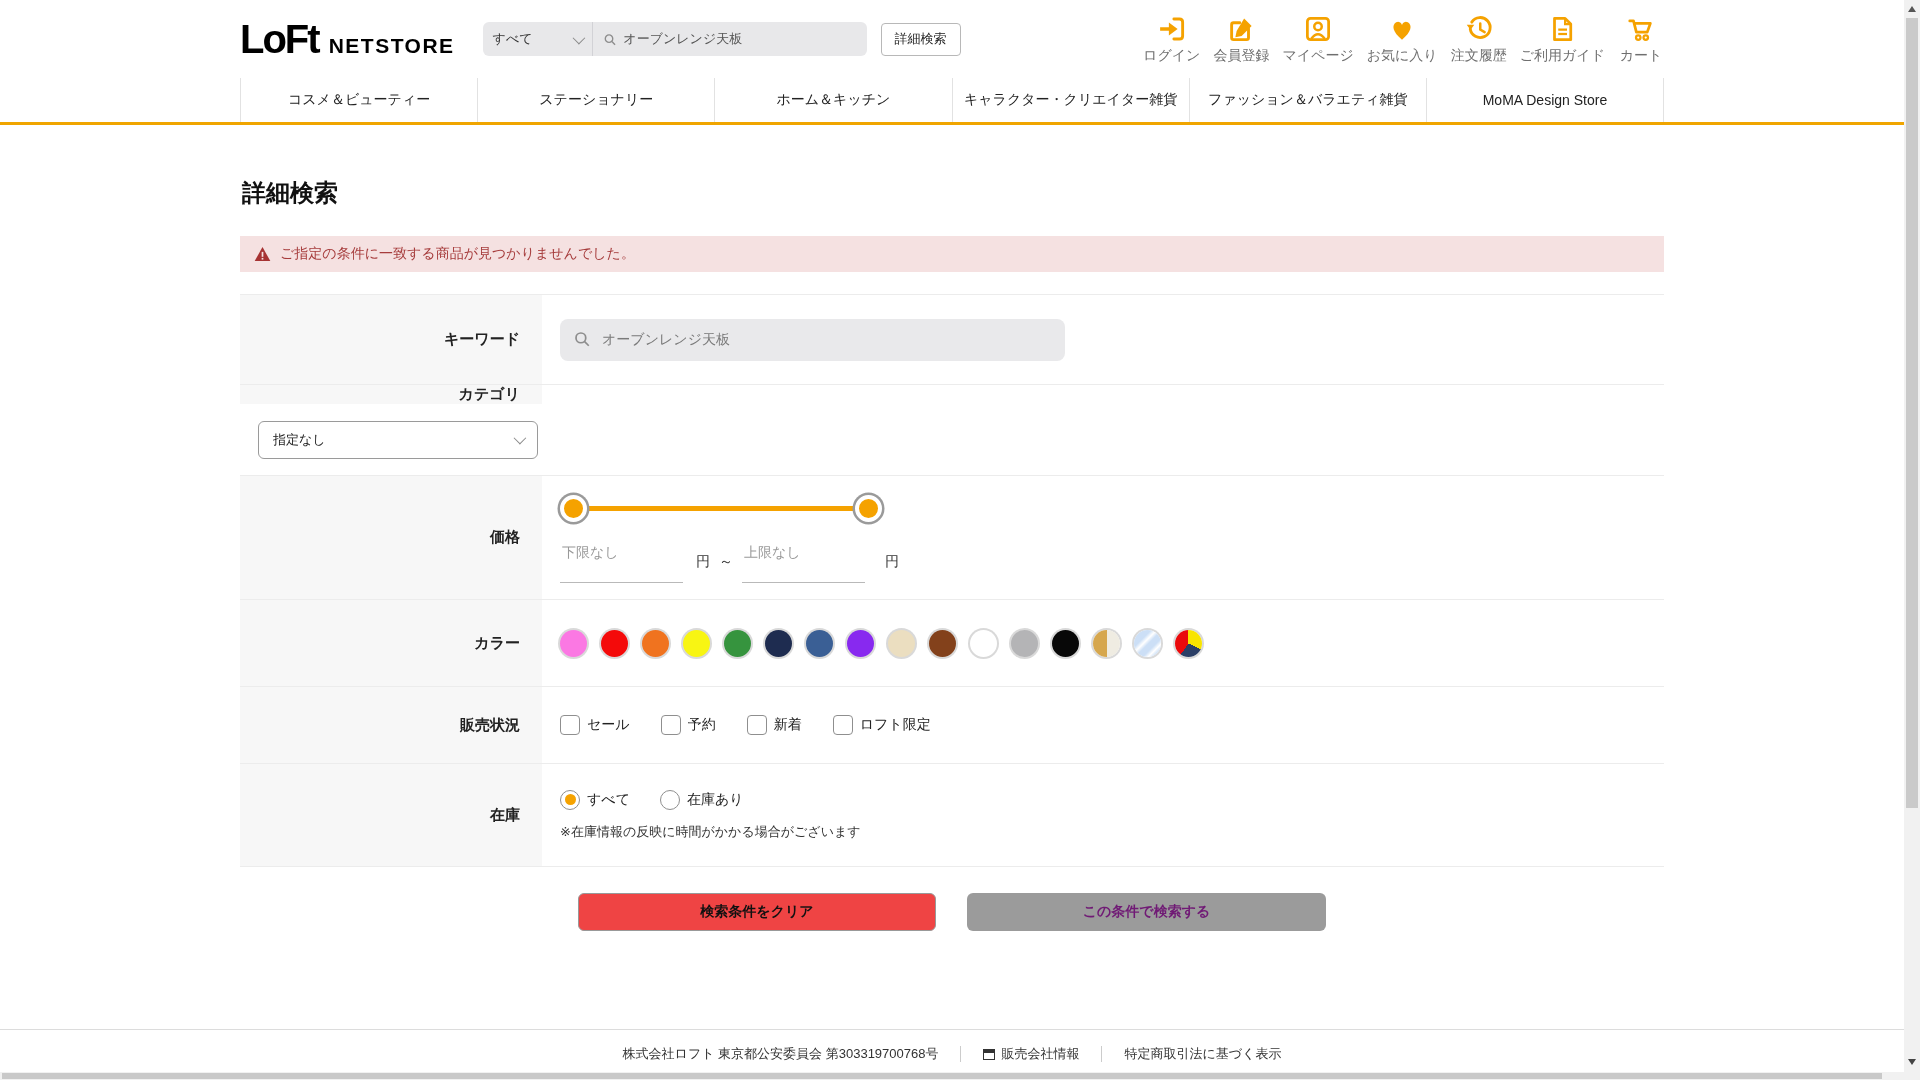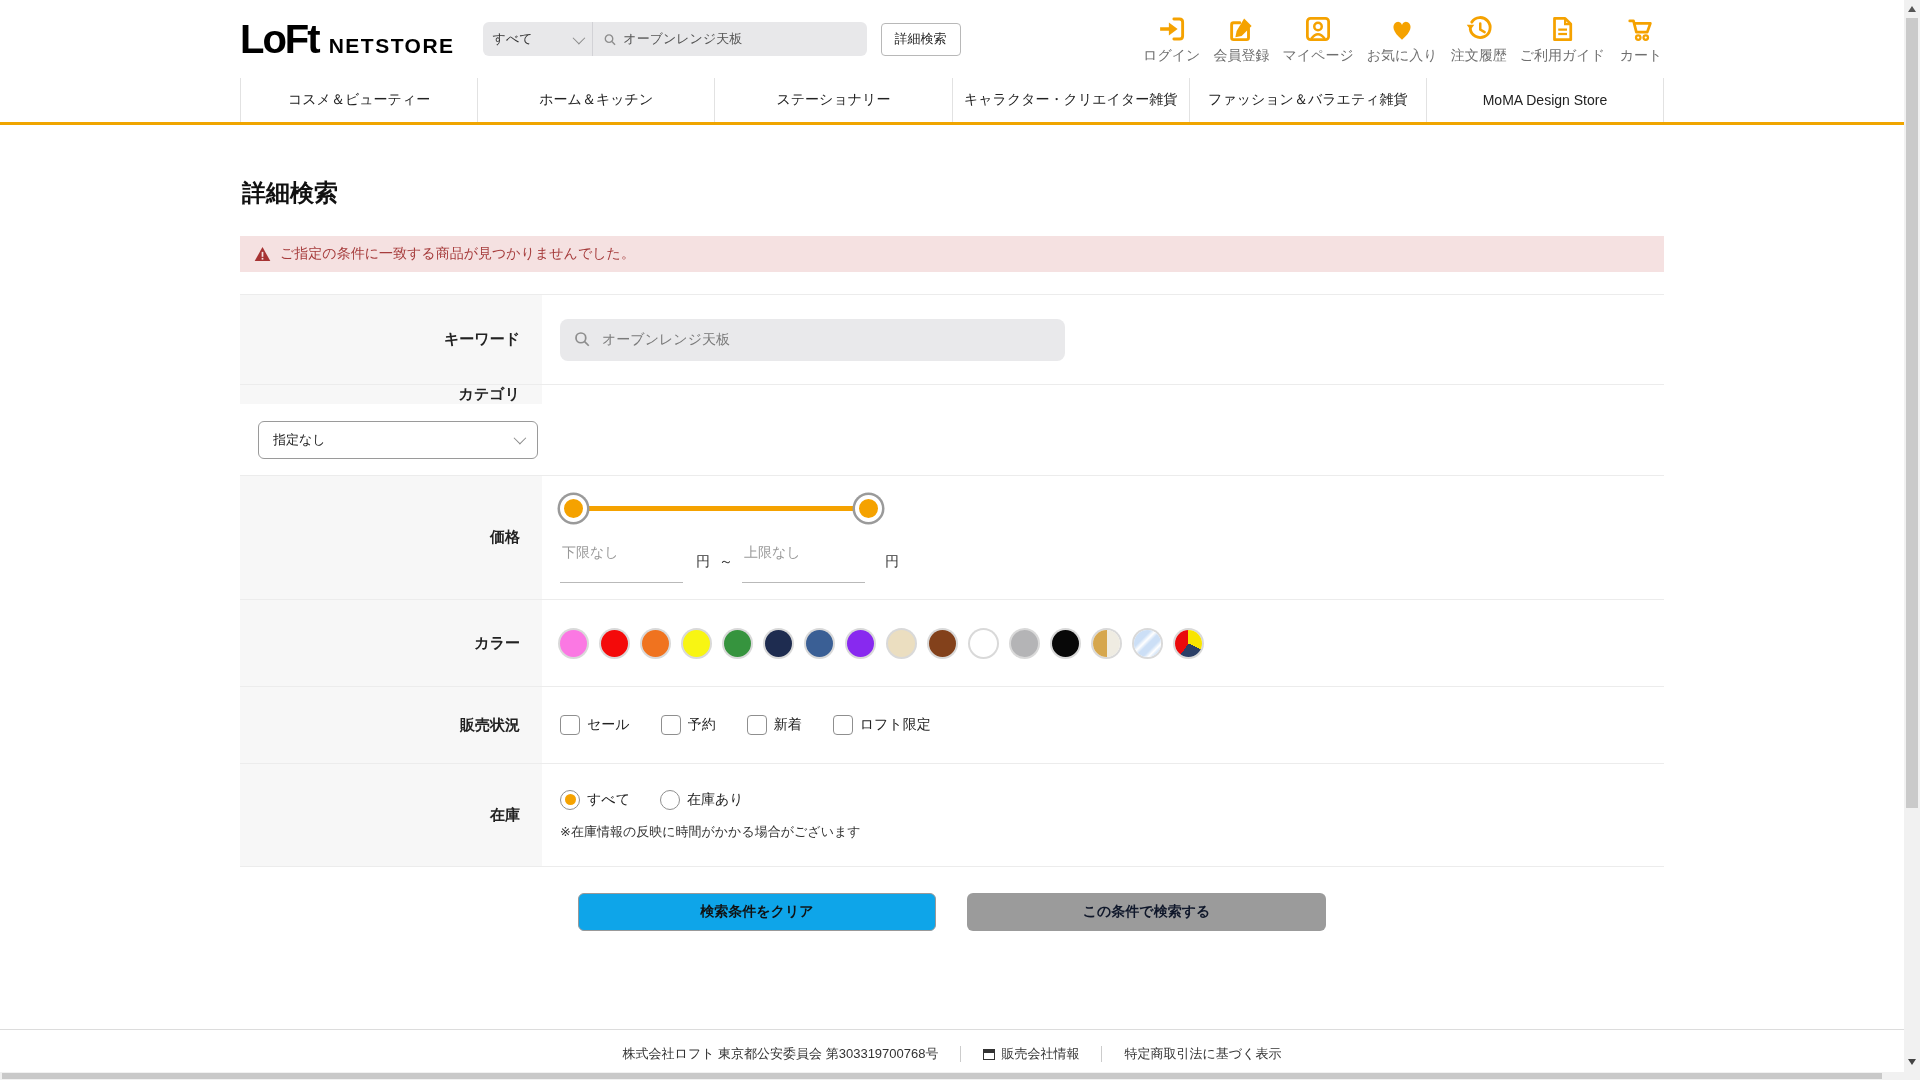--- a/index.html
+++ b/index.html
@@ -69,22 +69,22 @@
   .checkbox { width:20px; height:20px; border:1.5px solid #8f8f8f; border-radius:4px; background:#fff; }
 
   .radios { display:flex; gap:30px; }
   .radio { display:flex; align-items:center; gap:7px; font-size:14px; color:#222; cursor:pointer; }
   .radio-outer { width:20px; height:20px; border:1.5px solid #8f8f8f; border-radius:50%; background:#fff; display:flex; align-items:center; justify-content:center; }
   .radio-dot { width:11px; height:11px; border-radius:50%; background:#f5a200; }
   .stock-note { margin-top:13px; font-size:13px; color:#333; }
 
   .actions { display:flex; justify-content:center; gap:31px; margin-top:26px; }
   .btn { height:38px; border-radius:6px; font-size:14px; font-weight:700; cursor:pointer; font-family:inherit; }
-  .btn-clear { width:358px; background:#0ea5e9; border:1px solid #999; color:#111; }
-  .btn-submit { width:359px; background:#9b9b9b; border:none; color:#0f172a; }
+  .btn-clear { width:358px; background:#ef4444; border:1px solid #999; color:#111; }
+  .btn-submit { width:359px; background:#9b9b9b; border:none; color:#701a75; }
 
   
   .footer { position:absolute; left:0; right:0; top:1029px; border-top:1px solid #dcdcdc; background:#fff; height:43px; }
   .footer-inner { display:flex; align-items:center; justify-content:center; padding-top:15px; font-size:13px; color:#333; }
   .footer-sep { width:1px; height:16px; background:#ccc; margin:0 22px; }
   .footer-link { display:flex; align-items:center; gap:6px; cursor:pointer; }
   .win-icon { width:12px; height:11px; border:1.5px solid #333; border-top:4px solid #333; display:inline-block; }
 
   
   .vscroll { position:absolute; right:0; top:0; width:16px; height:1072px; background:#f1f1f1; }
@@ -176,22 +176,22 @@
           <circle cx="15.8" cy="18.8" r="1.8" fill="none" stroke="#F5A200" stroke-width="1.8"></circle>
         </svg>
         <span class="util-label">カート</span>
       </div>
     </div>
   </div>
 
   <div class="nav">
     <div class="container nav-inner">
       <div class="nav-item">コスメ＆ビューティー</div>
+      <div class="nav-item">ステーショナリー</div>
       <div class="nav-item">ホーム＆キッチン</div>
-      <div class="nav-item">ステーショナリー</div>
       <div class="nav-item">キャラクター・クリエイター雑貨</div>
       <div class="nav-item">ファッション＆バラエティ雑貨</div>
       <div class="nav-item">MoMA Design Store</div>
     </div>
   </div>
 
   <div class="container">
     <h1 class="page-title">詳細検索</h1>
 
     <div class="alert">

